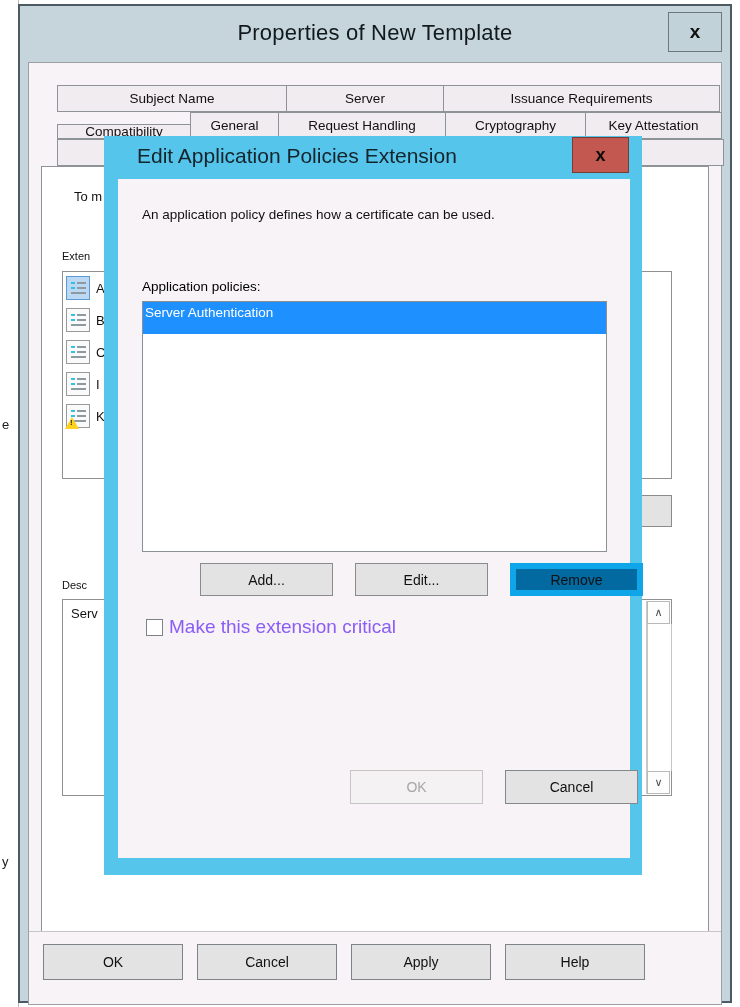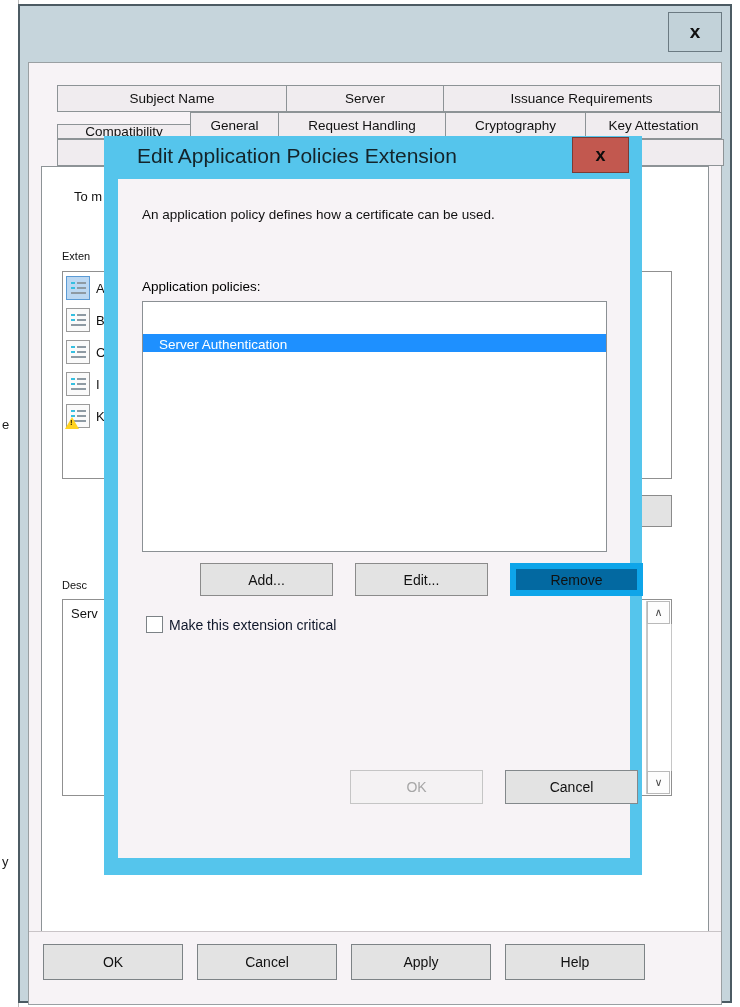--- a/index.html
+++ b/index.html
@@ -346,27 +346,26 @@
   .policies-list {
     position: absolute;
     left: 24px; top: 122px;
     width: 465px; height: 251px;
     background: #ffffff;
     border: 1px solid #8b9094;
     box-sizing: border-box;
     overflow: hidden;
   }
   .policy-item {
-    height: 18px;
+    height: 32px;
     line-height: 22px;
-    padding-left: 16px;
+    padding-left: 2px;
     font-size: 13.5px;
     color: #111;
     cursor: pointer;
-    margin-top: 32px;
   }
   .policy-item.selected {
     background: #1e90ff;
     color: #ffffff;
   }
   .policy-btns {
     position: absolute;
     left: 82px; top: 384px;
     display: flex;
     gap: 22px;
@@ -394,22 +393,22 @@
   }
   .checkbox {
     width: 17px; height: 17px;
     background: #ffffff;
     border: 1px solid #7c8286;
     box-sizing: border-box;
     flex: 0 0 auto;
   }
   .crit-label {
     margin-left: 6px;
-    font-size: 14px;
-    color: #0f172a;
+    font-size: 19px;
+    color: #8b5cf6;
     white-space: nowrap;
   }
   .modal-footer {
     position: absolute;
     left: 232px; top: 591px;
     display: flex;
     gap: 22px;
   }
   .mbtn {
     width: 133px; height: 34px;
@@ -431,20 +430,21 @@
 <body>
 
 <div class="bg-strip">
   <span class="bg-frag" style="top:418px">e</span>
   <span class="bg-frag" style="top:855px">y</span>
 </div>
 
 <div class="main-window">
 
   <div class="titlebar">
+    <div class="title-text">Properties of New Template</div>
     <div class="win-close">x</div>
   </div>
 
   <div class="window-body">
 
     <div class="tabstrip">
       <div class="tabrow r1">
         <div class="tab">Subject Name</div>
         <div class="tab">Server</div>
         <div class="tab">Issuance Requirements</div>

